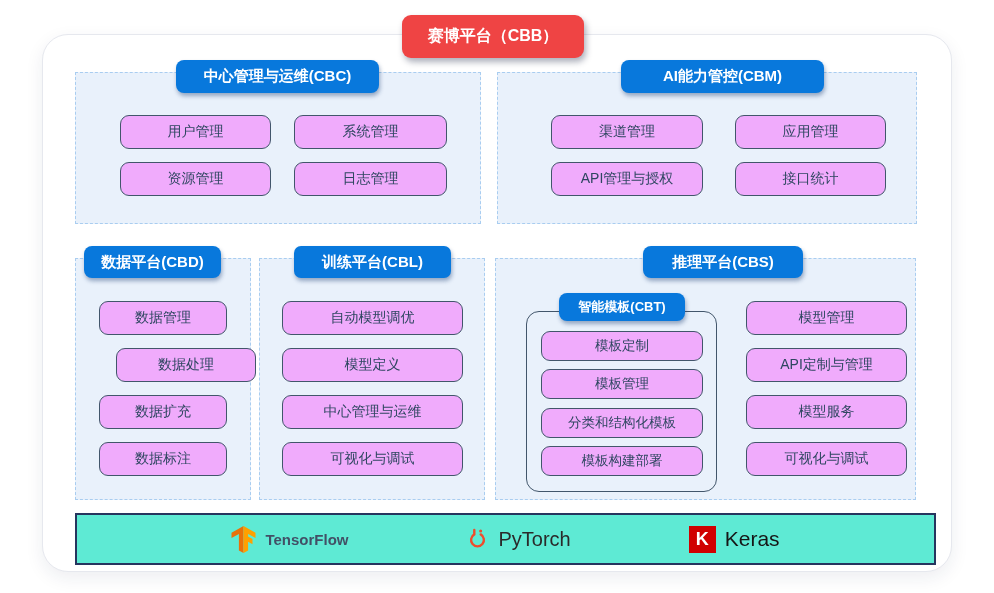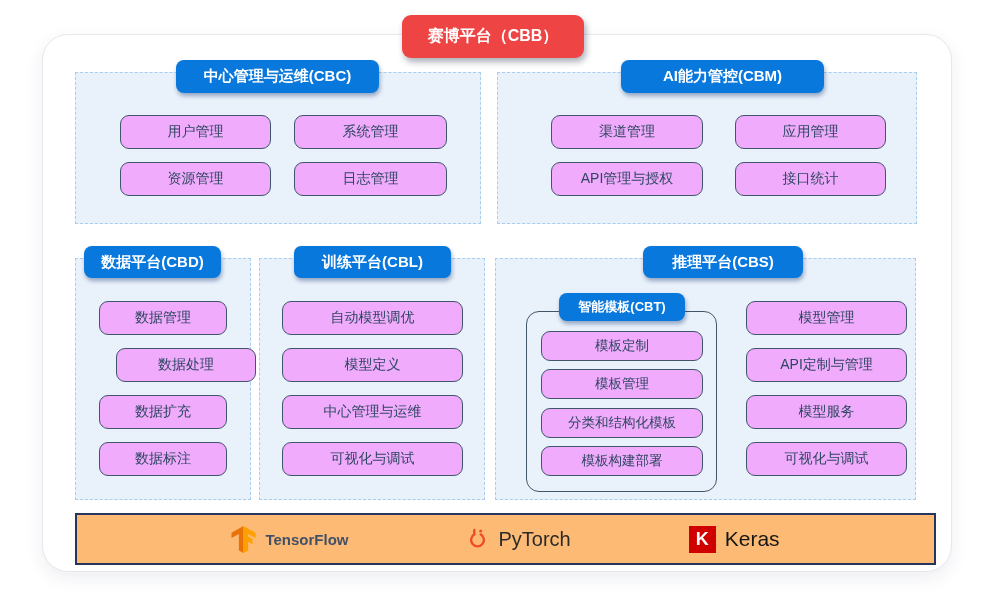--- a/index.html
+++ b/index.html
@@ -70,21 +70,21 @@
     position: absolute;
     border: 1.4px solid #42566b;
     border-radius: 13px;
     background: transparent;
     z-index: 1;
   }
   .logos {
     position: absolute;
     left: 75px; top: 513px;
     width: 861px; height: 52px;
-    background: #fdba74;
+    background: #5eead4;
     border: 2px solid #26355e;
     display: flex;
     align-items: center;
     justify-content: center;
     gap: 118px;
     z-index: 2;
   }
   .logo-item {
     display: flex;
     align-items: center;

